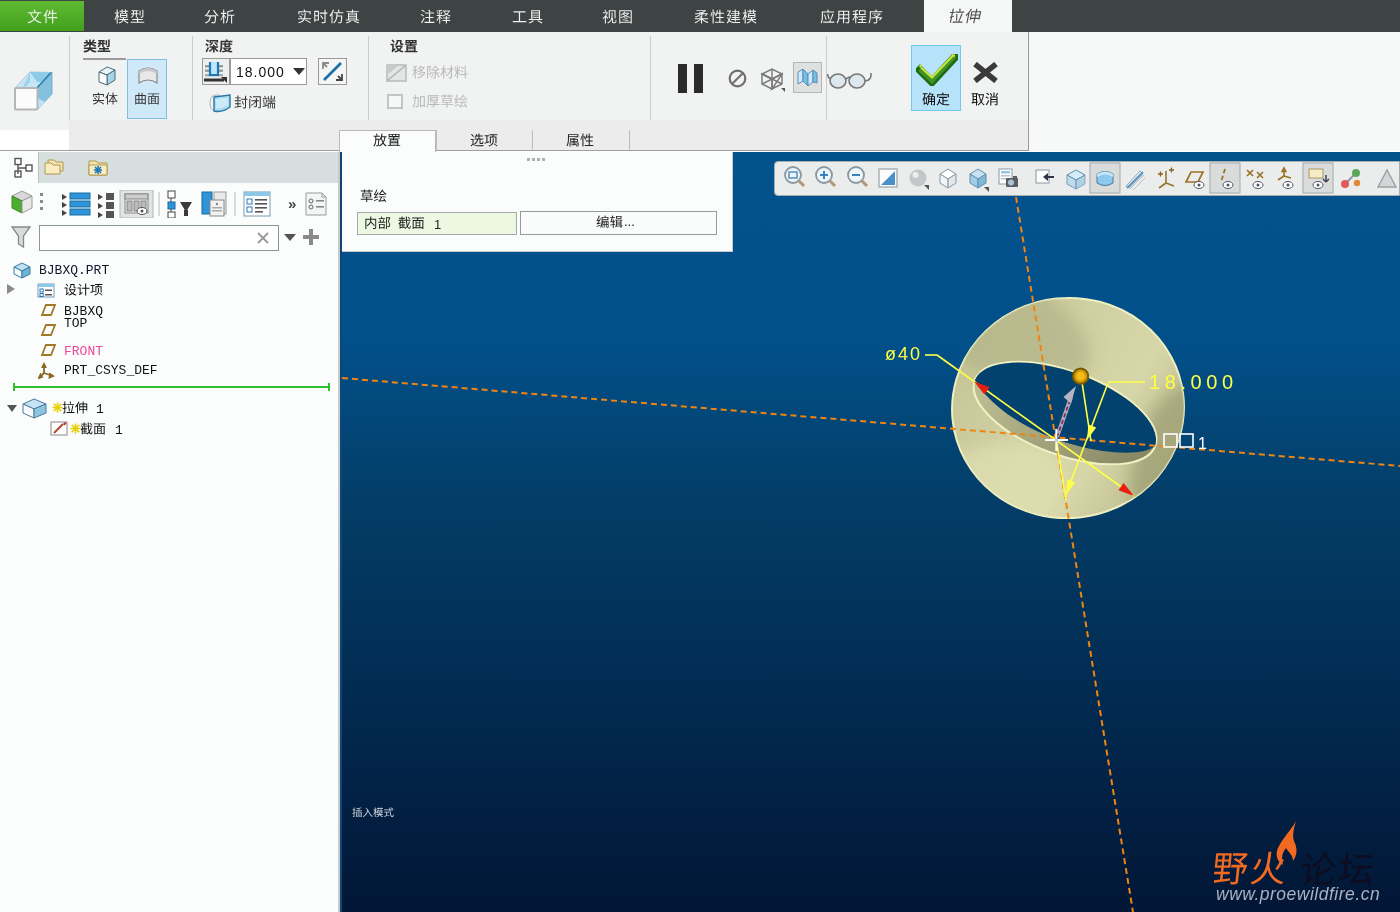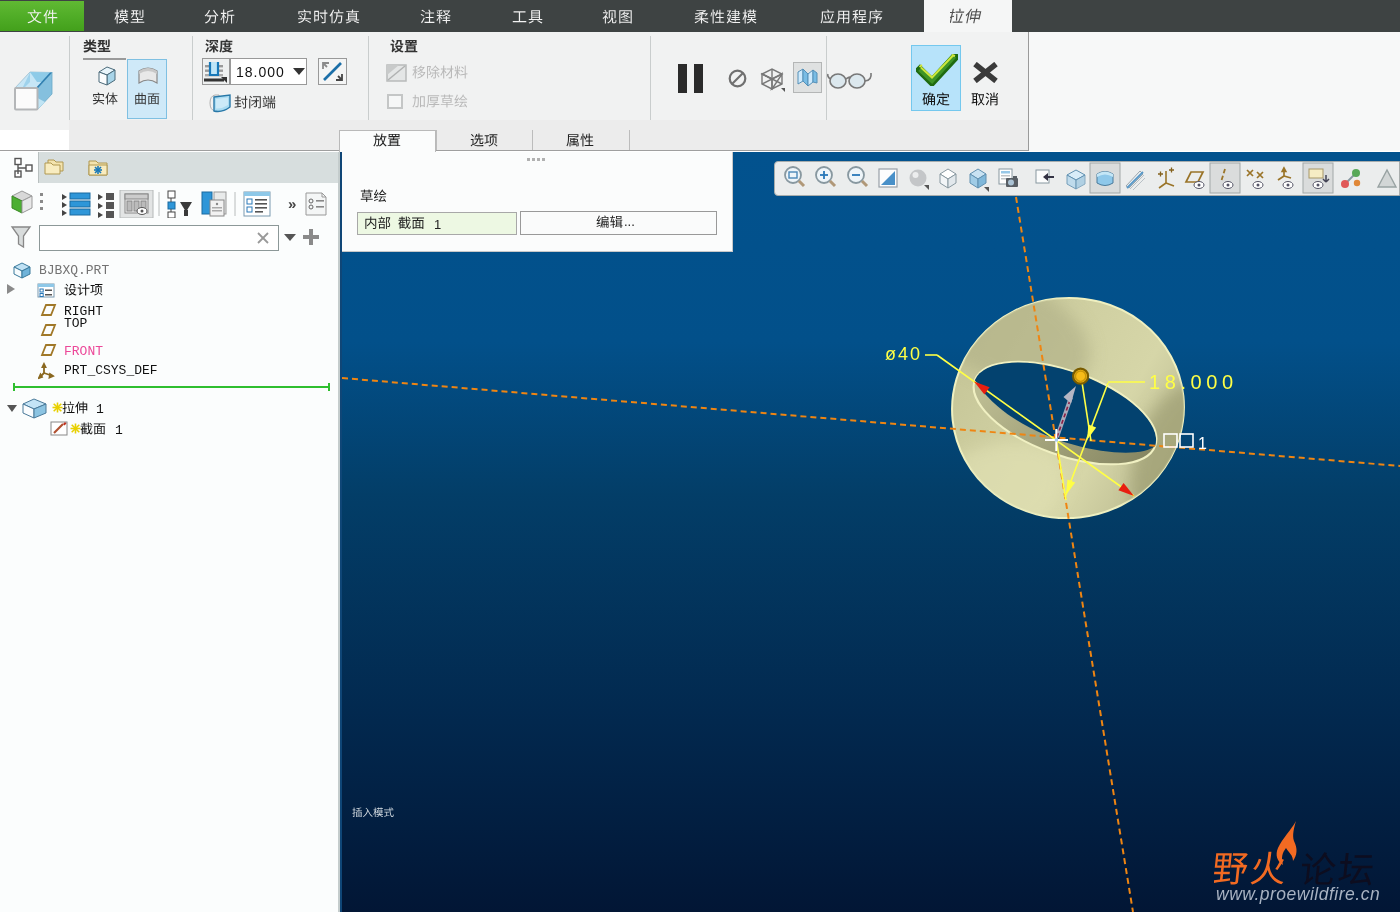--- a/index.html
+++ b/index.html
@@ -785,21 +785,21 @@
 <g stroke="#8a8a8a" stroke-width="4">
       <line x1="9" y1="1" x2="9" y2="17"></line>
       <line x1="1" y1="9" x2="17" y2="9"></line>
     </g>
   </svg>
 <svg class="a" style="left:12px;top:262px" width="20" height="17" viewBox="0 0 20 17">
 <polygon points="2,5 10,1 18,5 10,9" fill="#bfe1f4" stroke="#3a7a9c"></polygon>
 <polygon points="2,5 2,12 10,16 10,9" fill="#f6fbfd" stroke="#3a7a9c"></polygon>
 <polygon points="18,5 18,12 10,16 10,9" fill="#6fb3d9" stroke="#3a7a9c"></polygon>
   </svg>
-<div class="a" style="left:39px;top:263px;font-family:'Liberation Mono',monospace;font-size:13px;color:#737373">BJBXQ.PRT</div>
+<div class="a" style="left:39px;top:263px;font-family:'Liberation Mono',monospace;font-size:13px;color:#0f172a">BJBXQ.PRT</div>
 <svg class="a" style="left:6px;top:284px" width="10" height="11" viewBox="0 0 10 11">
     <polygon points="1,0 9,5 1,10" fill="#8a8a8a"></polygon>
   </svg>
 <svg class="a" style="left:37px;top:283px" width="18" height="15" viewBox="0 0 18 15">
 <rect x="1" y="1" width="16" height="13" fill="#fff" stroke="#7a9ab0"></rect>
     <rect x="1" y="1" width="16" height="3" fill="#8ec8e8"></rect>
 <rect x="3" y="6" width="3.2" height="3" fill="none" stroke="#2878b8"></rect>
     <rect x="3" y="10.5" width="3.2" height="3" fill="none" stroke="#2878b8"></rect>
 <rect x="8" y="6.5" width="7" height="1.5" fill="#555"></rect>
     <rect x="8" y="11" width="7" height="1.5" fill="#555"></rect>
@@ -811,21 +811,21 @@
           <use href="#c8bbe" x="0"></use>
           <use href="#c8ba1" x="1000"></use>
           <use href="#c9879" x="2000"></use>
         </g>
       </g>
     </svg>
   </div>
 <svg class="a" style="left:38px;top:303px" width="19" height="15" viewBox="0 0 19 15">
 <polygon points="4,12 8,2 17,2 13,12" fill="none" stroke="#a07828" stroke-width="1.8"></polygon>
   </svg>
-<div class="a" style="left:64px;top:304px;font-family:'Liberation Mono',monospace;font-size:13px;color:#111">RIGHT</div>
+<div class="a" style="left:64px;top:304px;font-family:'Liberation Mono',monospace;font-size:13px;color:#111">BJBXQ</div>
 <svg class="a" style="left:38px;top:323px" width="19" height="15" viewBox="0 0 19 15">
 <polygon points="4,12 8,2 17,2 13,12" fill="none" stroke="#a07828" stroke-width="1.8"></polygon>
   </svg>
 <div class="a" style="left:64px;top:316px;font-family:'Liberation Mono',monospace;font-size:13px;color:#111">TOP</div>
 <svg class="a" style="left:38px;top:343px" width="19" height="15" viewBox="0 0 19 15">
 <polygon points="4,12 8,2 17,2 13,12" fill="none" stroke="#a07828" stroke-width="1.8"></polygon>
   </svg>
 <div class="a" style="left:64px;top:344px;font-family:'Liberation Mono',monospace;font-size:13px;color:#ec4899">FRONT</div>
 <svg class="a" style="left:38px;top:362px" width="20" height="18" viewBox="0 0 20 18">
 <g stroke="#8a6820" stroke-width="1.8" fill="none">

